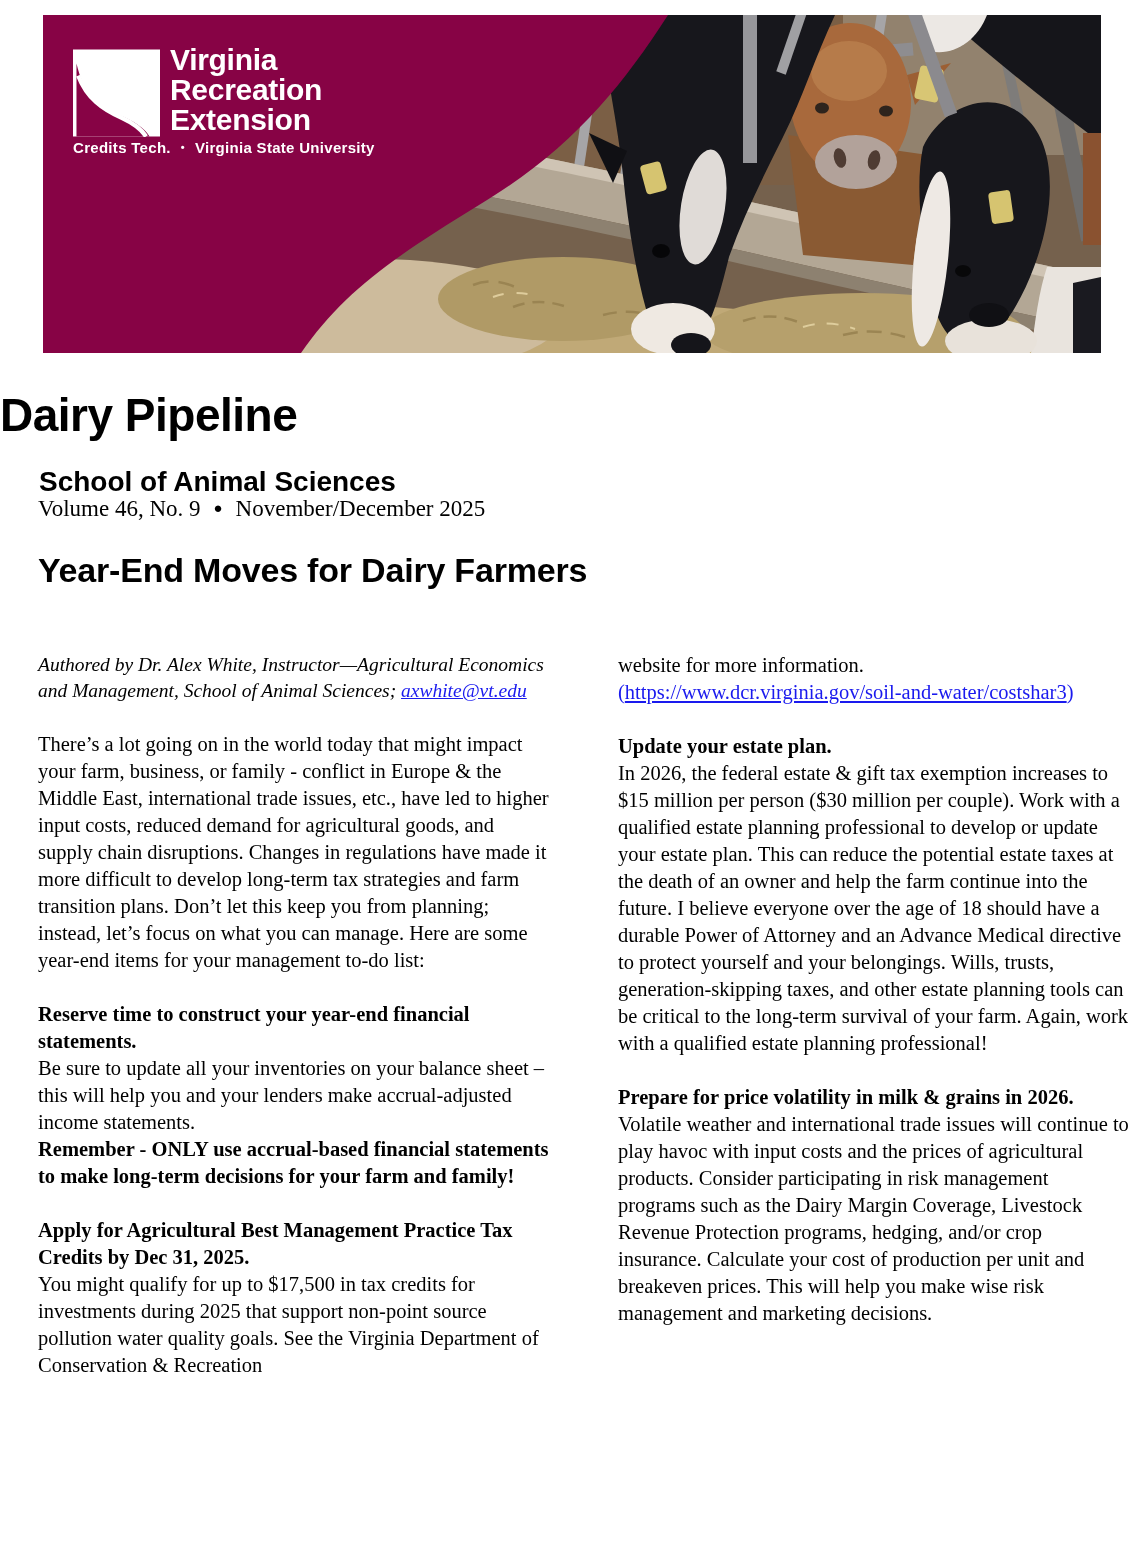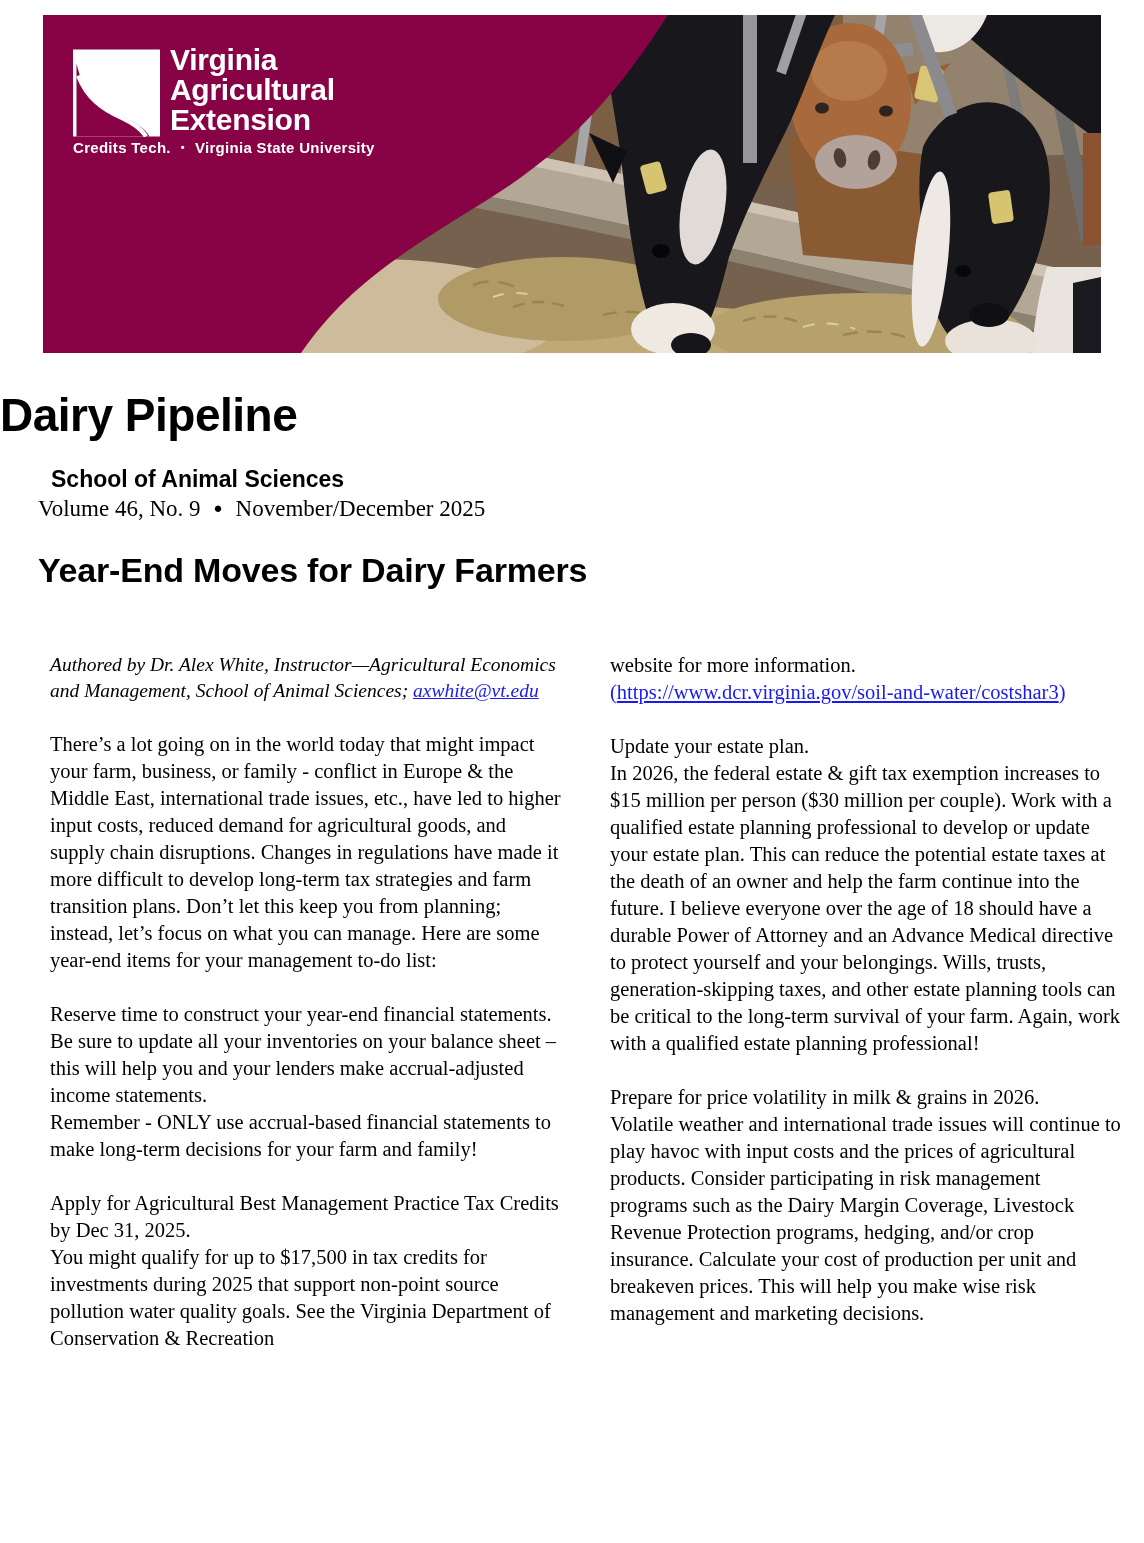--- a/index.html
+++ b/index.html
@@ -16,36 +16,36 @@
              font-size:30px;line-height:30px;letter-spacing:-0.3px;}
   .logo-tagline{position:absolute;left:0;top:90px;white-space:nowrap;
              font-family:"Liberation Sans",sans-serif;font-weight:bold;
              font-size:15px;letter-spacing:0.3px;}
   .logo-tagline .sep{display:inline-block;margin:0 10px;font-size:11px;vertical-align:2px;}
 
   
   .masthead-title{margin:0;position:absolute;left:0;top:388px;width:1104px;
              font-family:"Liberation Sans",sans-serif;
              font-weight:bold;font-size:46px;letter-spacing:-0.5px;}
-  .school{position:absolute;left:51px;top:466px;margin:0;
-             font-family:"Liberation Sans",sans-serif;font-weight:bold;font-size:23px;text-align:center;}
+  .school{position:absolute;left:39px;top:466px;margin:0;
+             font-family:"Liberation Sans",sans-serif;font-weight:bold;font-size:28px;text-align:center;}
   .volume-line{position:absolute;left:38px;top:496px;margin:0;font-size:23px;}
   .volume-line .bullet{display:inline-block;margin:0 13px;font-size:15px;vertical-align:3px;}
 
   .article-title{position:absolute;left:38px;top:548px;margin:0;width:600px;
              font-family:"Liberation Sans",sans-serif;font-weight:bold;
              font-size:34px;line-height:45px;letter-spacing:-0.2px;}
 
   
-  .columns{position:absolute;left:50px;top:652px;width:1074px;display:flex;gap:48px;}
+  .columns{position:absolute;left:38px;top:652px;width:1074px;display:flex;gap:68px;}
   .col{width:512px;flex:0 0 512px;font-size:20.5px;line-height:27px;}
   .col p{margin:0;}
   .col p.gap{margin-top:27px;}
   .byline{font-style:italic;font-size:19.5px;line-height:26px;margin-bottom:6px;}
-  .bold{font-weight:normal;}
+  .bold{font-weight:bold;}
   a.link{color:#1a1aee;text-decoration:underline;}
   .paren{color:#1a1aee;text-decoration:none;}
 </style>
 </head>
 <body>
 
 <div class="header">
   <svg class="photo" viewBox="0 0 1058 338" preserveAspectRatio="none">
 
     <rect x="0" y="0" width="1058" height="338" fill="#75614d"></rect>
@@ -137,21 +137,21 @@
   </svg>
 
   <div class="logo">
     <svg class="logo-mark" viewBox="0 0 100 100">
       <rect x="0" y="0" width="100" height="100" fill="#ffffff"></rect>
       <path d="M4,100 L4,16 C12,50 28,66 52,75 C70,82 82,90 88,100 Z" fill="#870345"></path>
       <path d="M6,30 C16,56 34,69 57,79 C70,85 79,92 84,100" stroke="#ffffff" stroke-width="5" fill="none"></path>
     </svg>
     <div class="logo-text">
       <div>Virginia</div>
-      <div>Agricultural</div>
+      <div>Recreation</div>
       <div>Extension</div>
     </div>
     <div class="logo-tagline"><span>Credits Tech.</span><span class="sep">•</span><span>Virginia State University</span></div>
   </div>
 </div>
 
 <h1 class="masthead-title">Dairy Pipeline</h1>
 <p class="school">School of Animal Sciences</p>
 <p class="volume-line"><span>Volume 46, No. 9</span><span class="bullet">●</span><span>November/December 2025</span></p>
 

